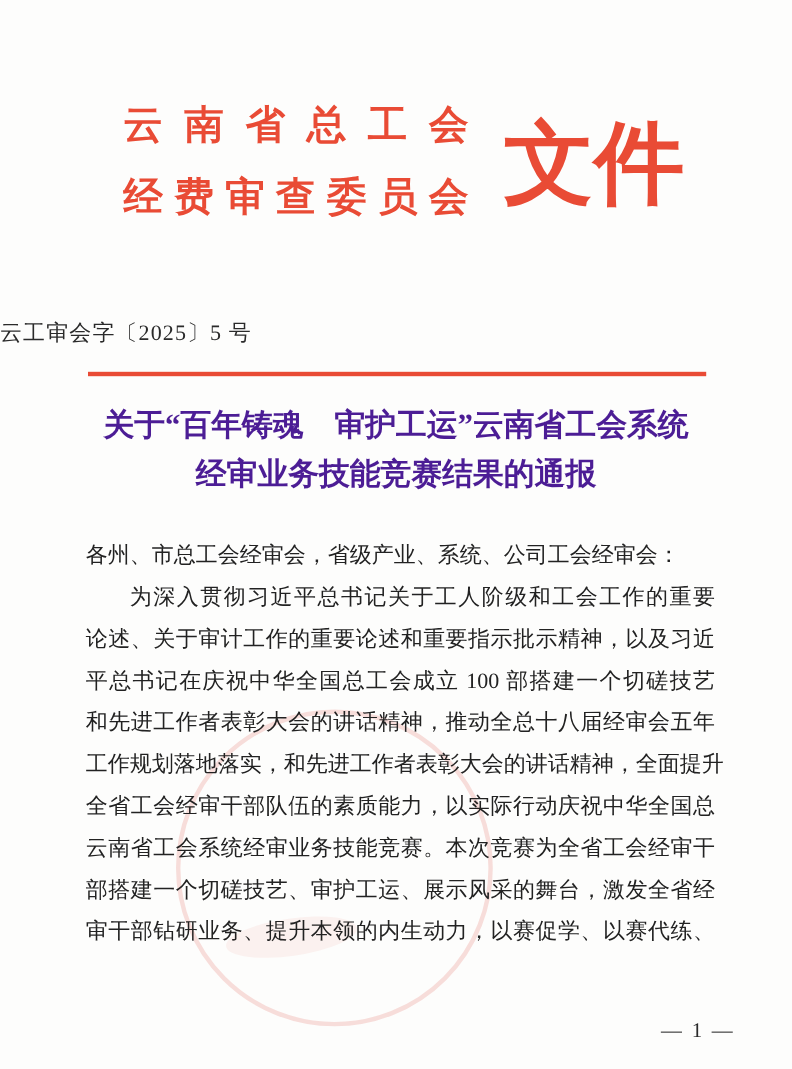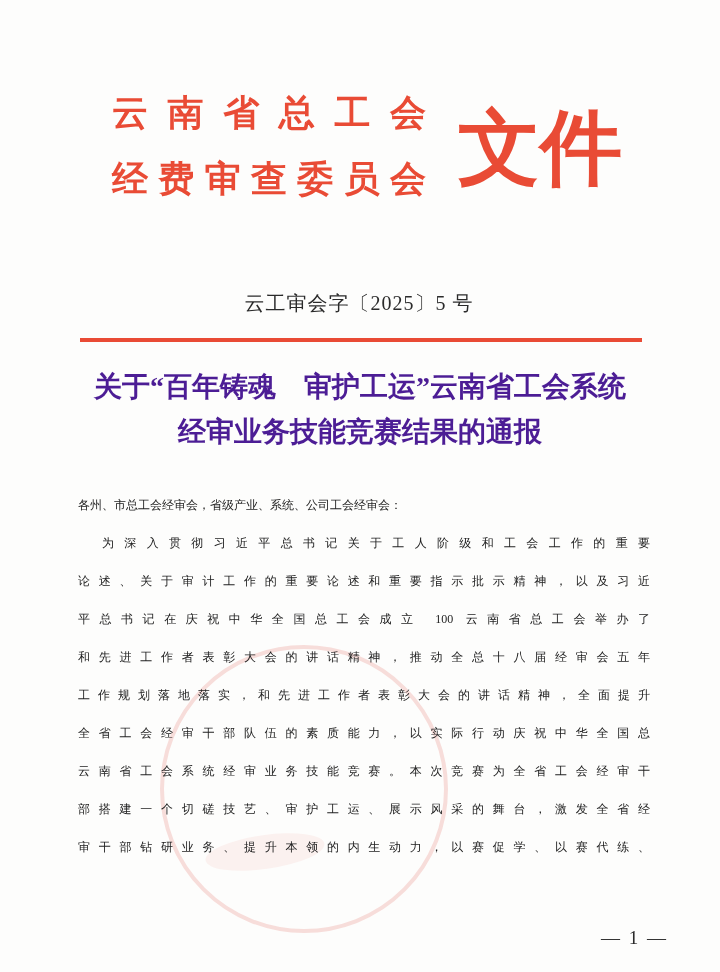--- a/index.html
+++ b/index.html
@@ -36,21 +36,20 @@
     font-weight:700;
     font-size:82px;line-height:1;
     margin-top:28px;
     white-space:nowrap;
     margin-left:32px;
   }
 
   
   .doc-number{
     position:absolute;top:288px;left:0;width:718px;
-    text-align:center;
     font-size:20px;line-height:30px;
     color:#2a2a2a;
     letter-spacing:1px;
   }
 
   
   .red-rule{
     position:absolute;top:338px;left:80px;
     width:562px;height:4px;
     background:var(--accent-red,#e94b35);
@@ -62,21 +61,21 @@
     text-align:center;
     font-weight:700;
     font-size:28px;line-height:45px;
     color:#4c1d95;
   }
   .doc-title .t-line{white-space:nowrap;}
 
   
   .doc-body{
     position:absolute;top:486px;left:78px;width:572px;
-    font-size:12px;line-height:38px;
+    font-size:20px;line-height:38px;
     color:#222;
     z-index:2;
   }
   .body-line{
     text-align:justify;
     text-align-last:justify;
     white-space:nowrap;
   }
   .salutation{
     text-align:left;text-align-last:left;
@@ -132,21 +131,21 @@
 
   <div class="doc-title">
     <div class="t-line">关于“百年铸魂　审护工运”云南省工会系统</div>
     <div class="t-line">经审业务技能竞赛结果的通报</div>
   </div>
 
   <div class="doc-body">
     <div class="body-line salutation">各州、市总工会经审会，省级产业、系统、公司工会经审会：</div>
     <div class="body-line indent">为深入贯彻习近平总书记关于工人阶级和工会工作的重要</div>
     <div class="body-line">论述、关于审计工作的重要论述和重要指示批示精神，以及习近</div>
-    <div class="body-line">平总书记在庆祝中华全国总工会成立 100 云南省总工会举办了</div>
+    <div class="body-line">平总书记在庆祝中华全国总工会成立 100 部搭建一个切磋技艺</div>
     <div class="body-line">和先进工作者表彰大会的讲话精神，推动全总十八届经审会五年</div>
     <div class="body-line">工作规划落地落实，和先进工作者表彰大会的讲话精神，全面提升</div>
     <div class="body-line">全省工会经审干部队伍的素质能力，以实际行动庆祝中华全国总</div>
     <div class="body-line">云南省工会系统经审业务技能竞赛。本次竞赛为全省工会经审干</div>
     <div class="body-line">部搭建一个切磋技艺、审护工运、展示风采的舞台，激发全省经</div>
     <div class="body-line">审干部钻研业务、提升本领的内生动力，以赛促学、以赛代练、</div>
   </div>
 
   <div class="page-number">— 1 —</div>
 

